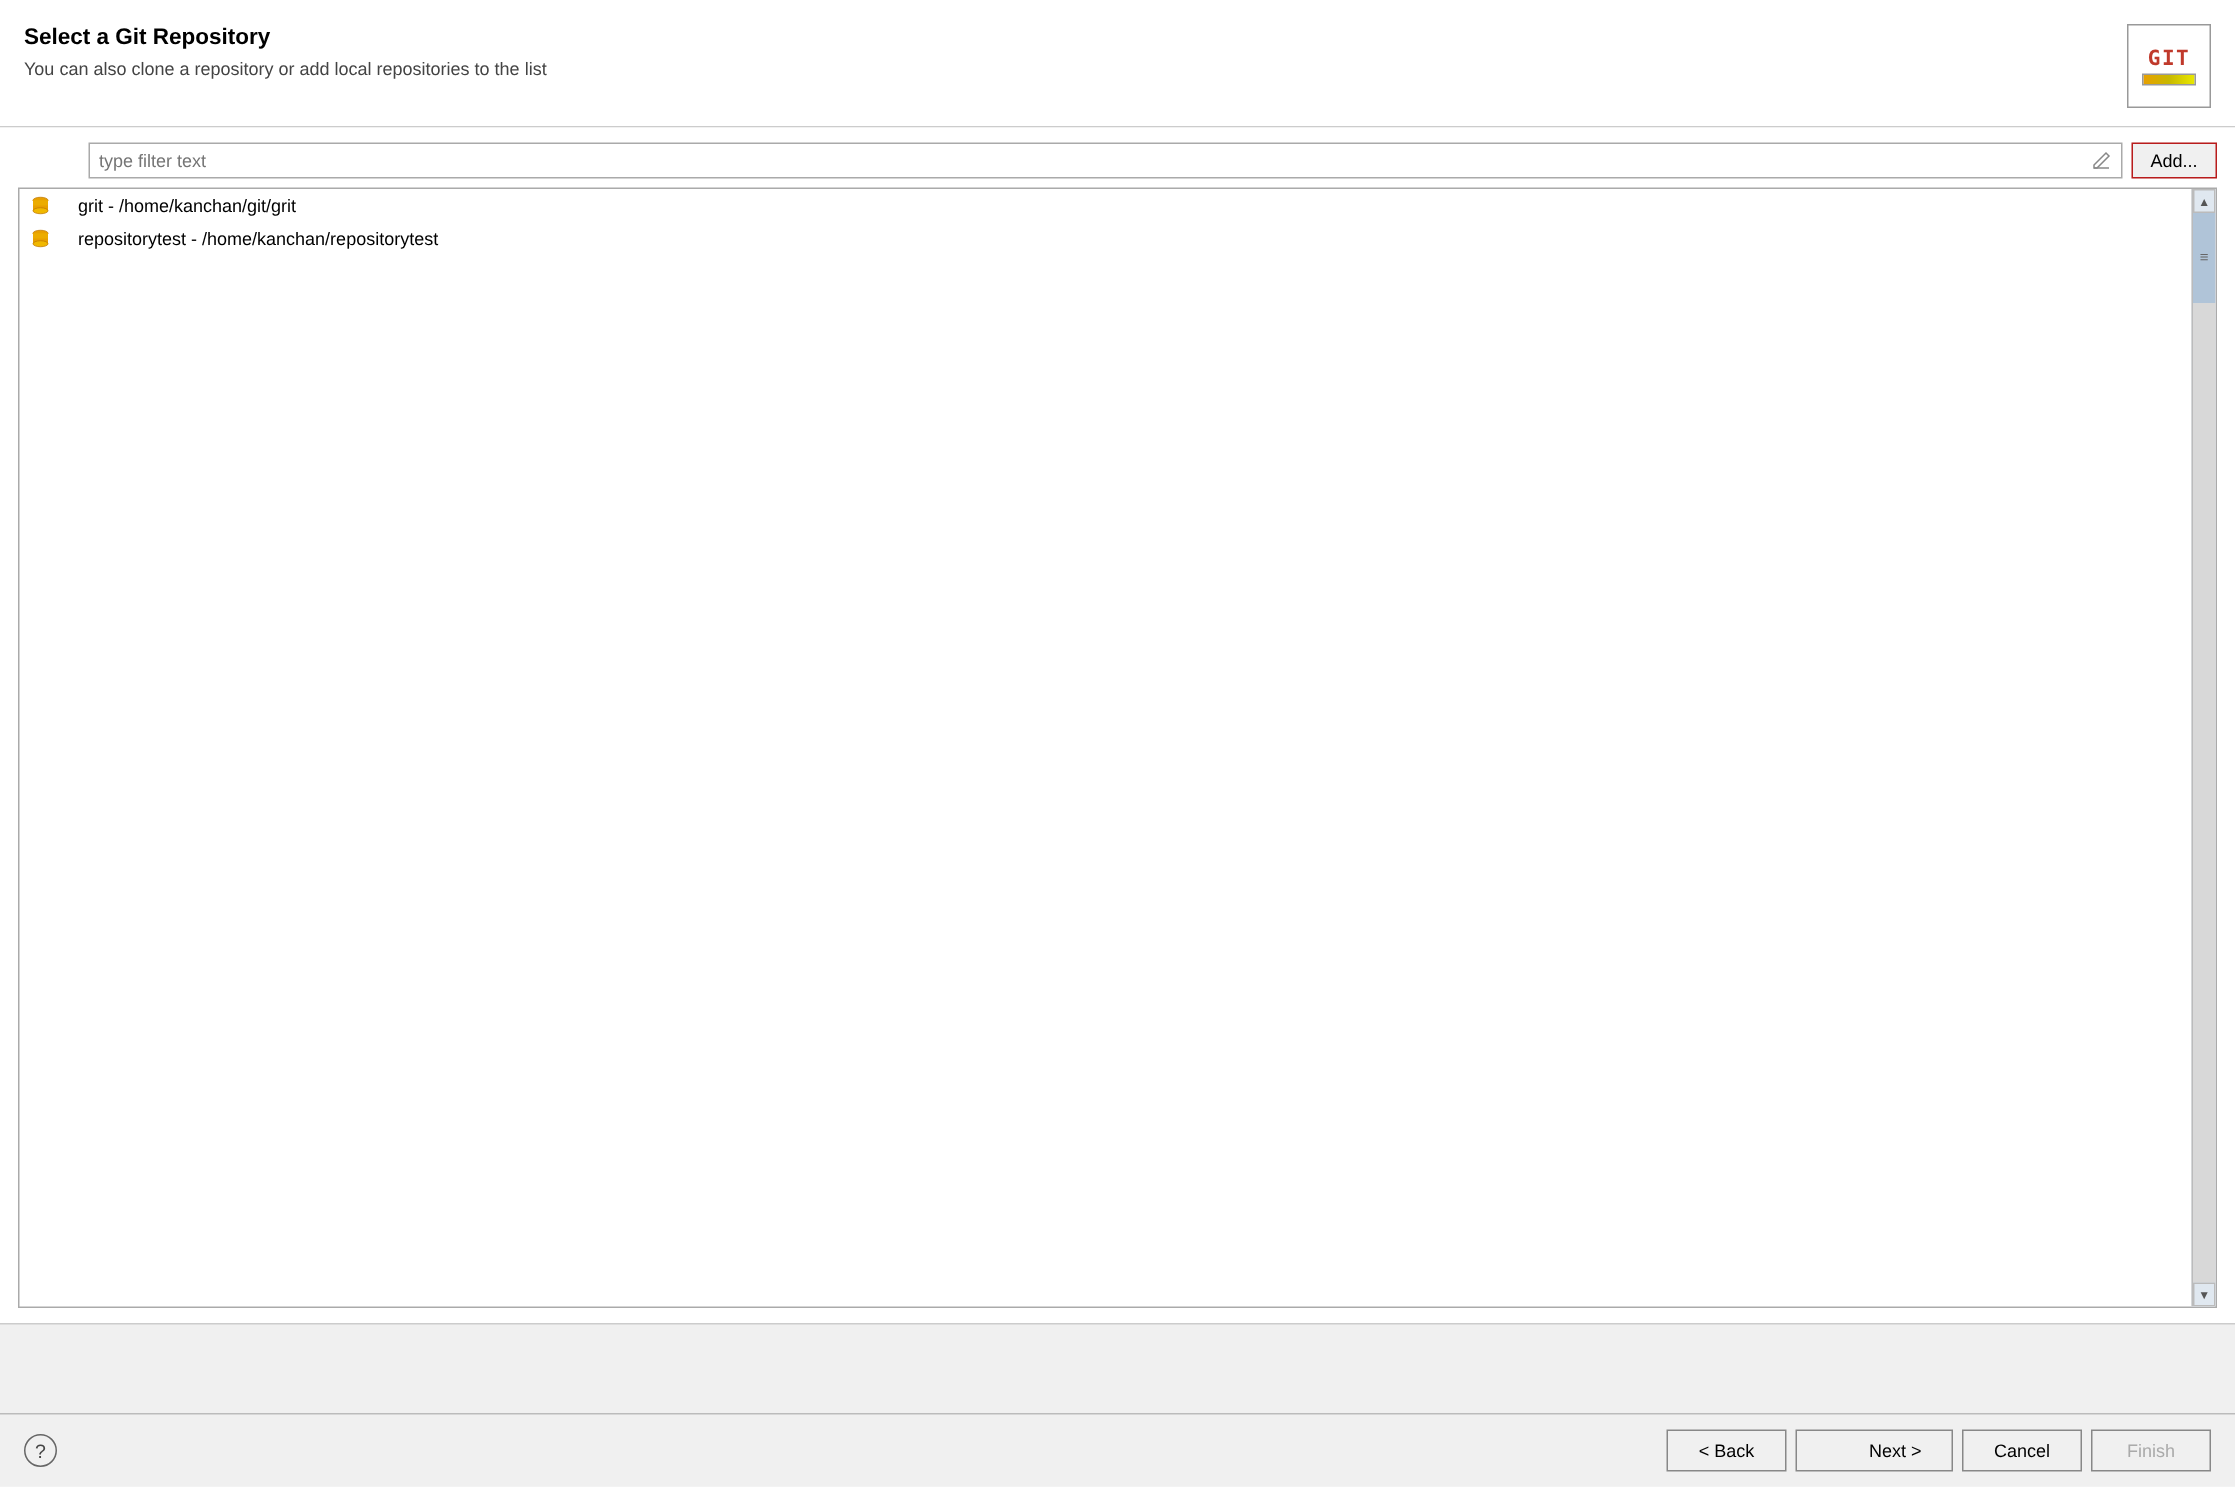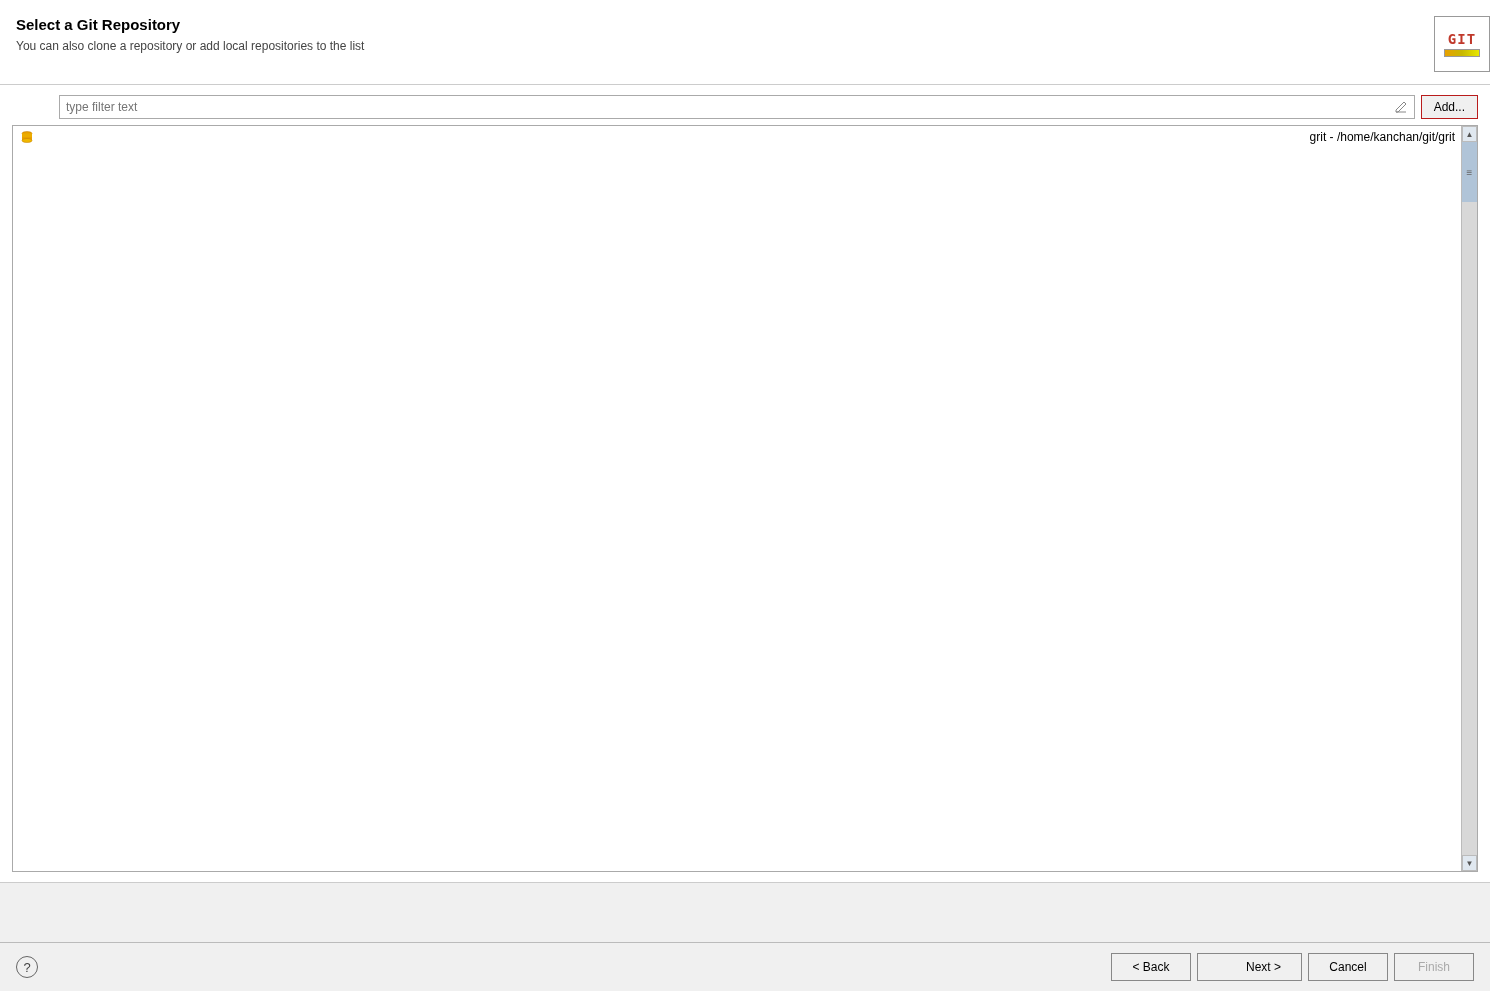--- a/index.html
+++ b/index.html
@@ -22,21 +22,21 @@
     .dialog-container {
       width: 100%;
       height: 100%;
       background: #f0f0f0;
       display: flex;
       flex-direction: column;
     }
 
     .header-area {
       background: #fff;
-      padding: 16px 0 12px 16px;
+      padding: 16px 16px 12px 16px;
       display: flex;
       justify-content: space-between;
       align-items: flex-start;
       border-bottom: 1px solid #ccc;
     }
 
     .header-text {
       display: flex;
       flex-direction: column;
       gap: 6px;
@@ -159,21 +159,20 @@
       overflow-x: hidden;
     }
 
     .list-item {
       display: flex;
       align-items: center;
       padding: 3px 6px;
       gap: 17px;
       cursor: pointer;
       font-size: 12px;
-      justify-content: space-between;
     }
 
     .repo-icon {
       width: 16px;
       height: 16px;
       display: flex;
       align-items: center;
       justify-content: center;
       flex-shrink: 0;
     }
@@ -324,20 +323,31 @@
             <svg width="14" height="14" viewBox="0 0 14 14">
               <ellipse cx="7" cy="3.5" rx="5" ry="2" fill="#e8a000" stroke="#c07800" stroke-width="0.5"></ellipse>
               <rect x="2" y="3.5" width="10" height="7" fill="#e8a000" stroke="none"></rect>
               <ellipse cx="7" cy="10.5" rx="5" ry="2" fill="#f0b800" stroke="#c07800" stroke-width="0.5"></ellipse>
               <rect x="2" y="3.5" width="10" height="3.5" fill="#f0b800" opacity="0.5"></rect>
             </svg>
           </span>
           <span>grit - /home/kanchan/git/grit</span>
         </div>
 
+        <div class="list-item">
+          <span class="repo-icon">
+            <svg width="14" height="14" viewBox="0 0 14 14">
+              <ellipse cx="7" cy="3.5" rx="5" ry="2" fill="#e8a000" stroke="#c07800" stroke-width="0.5"></ellipse>
+              <rect x="2" y="3.5" width="10" height="7" fill="#e8a000" stroke="none"></rect>
+              <ellipse cx="7" cy="10.5" rx="5" ry="2" fill="#f0b800" stroke="#c07800" stroke-width="0.5"></ellipse>
+              <rect x="2" y="3.5" width="10" height="3.5" fill="#f0b800" opacity="0.5"></rect>
+            </svg>
+          </span>
+          <span>repositorytest - /home/kanchan/repositorytest</span>
+        </div>
 
       </div>
 
       <div class="scrollbar-track">
         <div class="scrollbar-up">▲</div>
         <div class="scrollbar-thumb"></div>
         <div class="scrollbar-space"></div>
         <div class="scrollbar-down">▼</div>
       </div>
     </div>

